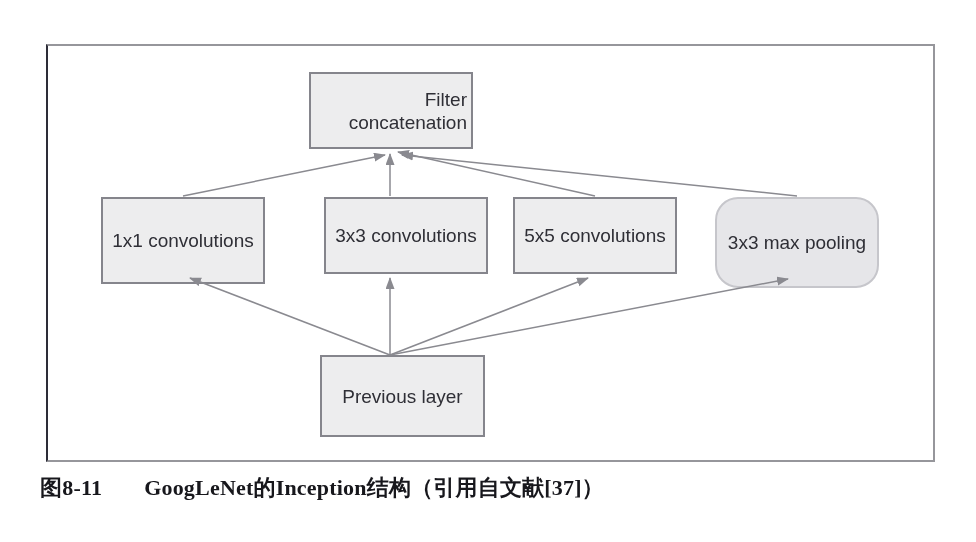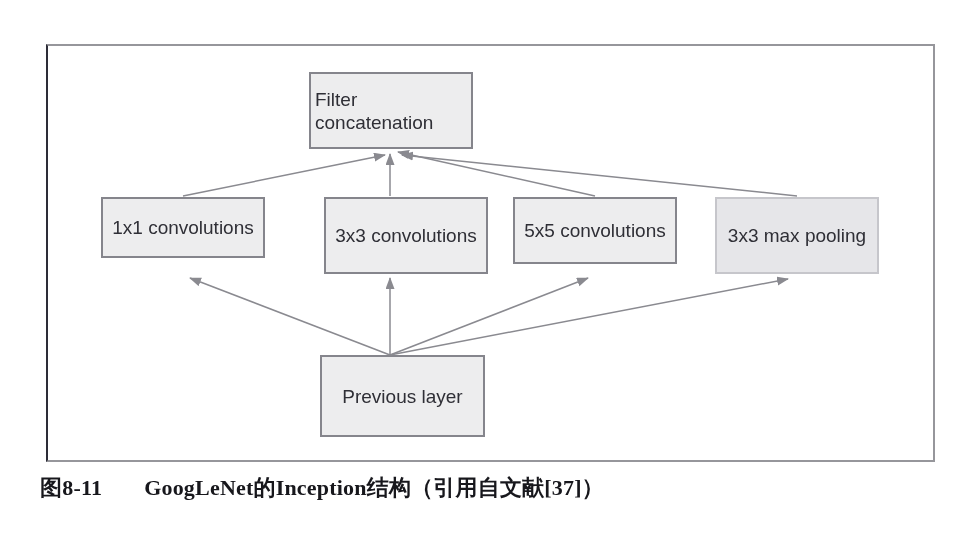--- a/index.html
+++ b/index.html
@@ -24,21 +24,21 @@
     position:absolute;left:46px;top:44px;width:885px;height:414px;
     border-top:2px solid var(--frame-border);
     border-right:2px solid var(--frame-border);
     border-bottom:2px solid var(--frame-border);
     border-left:2px solid var(--frame-left);
     background:transparent;
   }
   .node{
     position:absolute;box-sizing:border-box;
     display:flex;align-items:center;justify-content:center;
-    text-align:left;padding:0 4px;
+    text-align:right;padding:0 4px;
     background:var(--node-fill);
     border:2px solid var(--node-border);
     color:var(--node-text);
     font-size:19px;line-height:23px;
   }
   .node.muted{background:var(--muted-fill);border-color:var(--muted-border);}
   svg.edges{position:absolute;left:0;top:0;width:976px;height:542px;pointer-events:none;}
   .caption{
     position:absolute;left:40px;top:473px;margin:0;
     font-family:"Liberation Serif",serif;font-weight:700;
@@ -49,30 +49,30 @@
 </head>
 <body>
 
 <div class="page">
   <div class="frame"></div>
 
   <div id="nodes">
       <div class="node" style="left: 309px; top: 72px; width: 164px; height: 77px;">
         <span>Filter concatenation</span>
       </div>
-      <div class="node" style="left: 101px; top: 197px; width: 164px; height: 61px;">
+      <div class="node" style="left: 101px; top: 197px; width: 164px; height: 87px;">
         <span>1x1 convolutions</span>
       </div>
       <div class="node" style="left: 324px; top: 197px; width: 164px; height: 77px;">
         <span>3x3 convolutions</span>
       </div>
-      <div class="node" style="left: 513px; top: 197px; width: 164px; height: 67px;">
+      <div class="node" style="left: 513px; top: 197px; width: 164px; height: 77px;">
         <span>5x5 convolutions</span>
       </div>
-      <div class="node muted" style="left: 715px; top: 197px; width: 164px; height: 77px;">
+      <div class="node muted" style="left: 715px; top: 197px; width: 164px; height: 91px; border-radius: 23px;">
         <span>3x3 max pooling</span>
       </div>
       <div class="node" style="left: 320px; top: 355px; width: 165px; height: 82px;">
         <span>Previous layer</span>
       </div>
     </div>
 
   <svg id="edges" class="edges" viewBox="0 0 976 542" xmlns="http://www.w3.org/2000/svg">
     <defs>
       <marker id="arrowhead" markerUnits="userSpaceOnUse" markerWidth="13" markerHeight="10" refX="11" refY="4.5" orient="auto">

